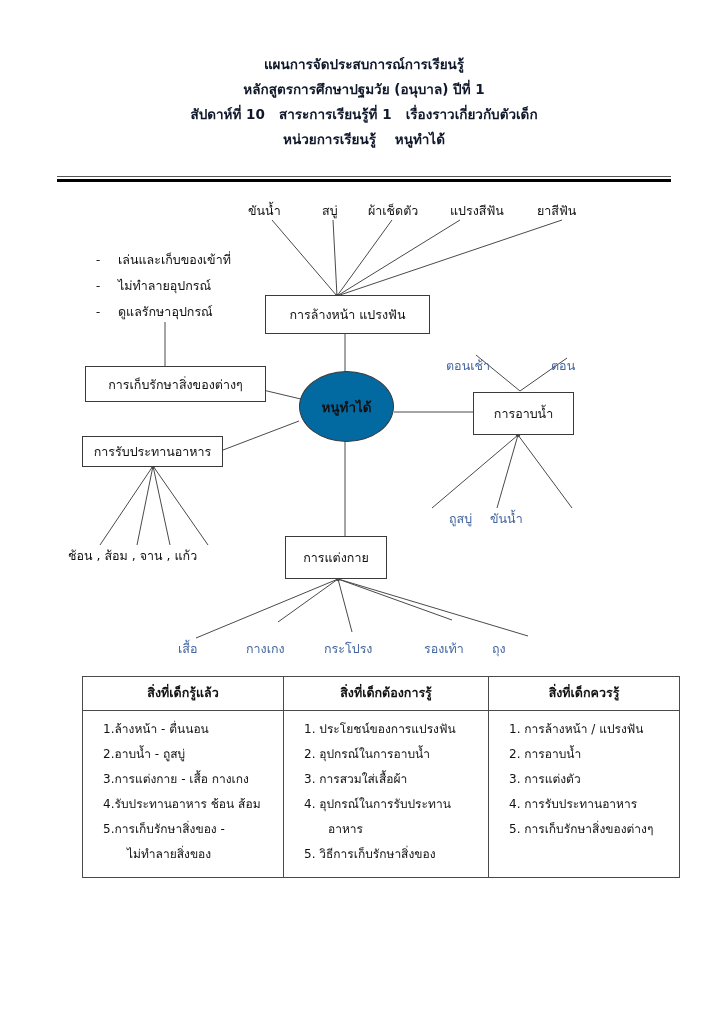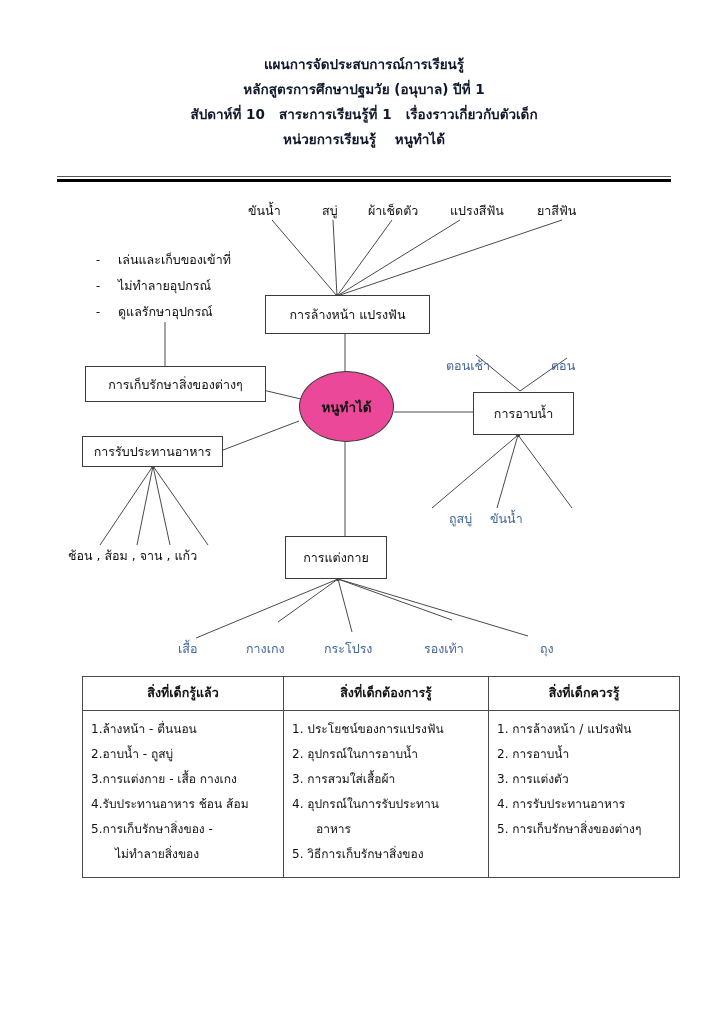--- a/index.html
+++ b/index.html
@@ -76,21 +76,21 @@
     line-height: 1.2;
     color: #111111;
     text-align: center;
     white-space: nowrap;
   }
   .circle-node {
     position: absolute;
     box-sizing: border-box;
     border: 1px solid #3a3a3a;
     border-radius: 50%;
-    background: #ec4899;
+    background: #0369a1;
     display: flex;
     align-items: center;
     justify-content: center;
     font-size: 13.5px;
     font-weight: 700;
     color: #111111;
   }
 
   
   .leaf {
@@ -131,21 +131,21 @@
     color: #111111;
     padding: 5px 8px;
   }
   .kwl th {
     text-align: center;
     font-weight: 700;
     font-size: 12.5px;
     padding: 6px 9px 7px;
     margin-left: 33px;
   }
-  .kwl td { padding: 6px 8px 10px; margin-left: 19px; }
+  .kwl td { padding: 6px 20px 10px; margin-left: 19px; }
   .kwl td .item {
     display: block;
     line-height: 25px;
     white-space: nowrap;
   }
   .kwl td .item.indent { padding-left: 24px; }
 </style>
 </head>
 <body>
 
@@ -238,21 +238,21 @@
   <div class="leaf blue" style="left:446px; top:358px;">ตอนเช้า</div>
   <div class="leaf blue" style="left:551px; top:358px;">ตอน</div>
 
   <div class="leaf blue" style="left:449px; top:511px;">ถูสบู่</div>
   <div class="leaf blue" style="left:490px; top:511px;">ขันน้ำ</div>
 
   <div class="leaf blue" style="left:178px; top:641px;">เสื้อ</div>
   <div class="leaf blue" style="left:246px; top:641px;">กางเกง</div>
   <div class="leaf blue" style="left:324px; top:641px;">กระโปรง</div>
   <div class="leaf blue" style="left:424px; top:641px;">รองเท้า</div>
-  <div class="leaf blue" style="left:540px; top:641px;">ถุง</div>
+  <div class="leaf blue" style="left:492px; top:641px;">ถุง</div>
 
   <table class="kwl">
     <thead>
       <tr>
         <th style="width:182px;">สิ่งที่เด็กรู้แล้ว</th>
         <th style="width:186px;">สิ่งที่เด็กต้องการรู้</th>
         <th style="width:172px;">สิ่งที่เด็กควรรู้</th>
       </tr>
     </thead>
     <tbody>

